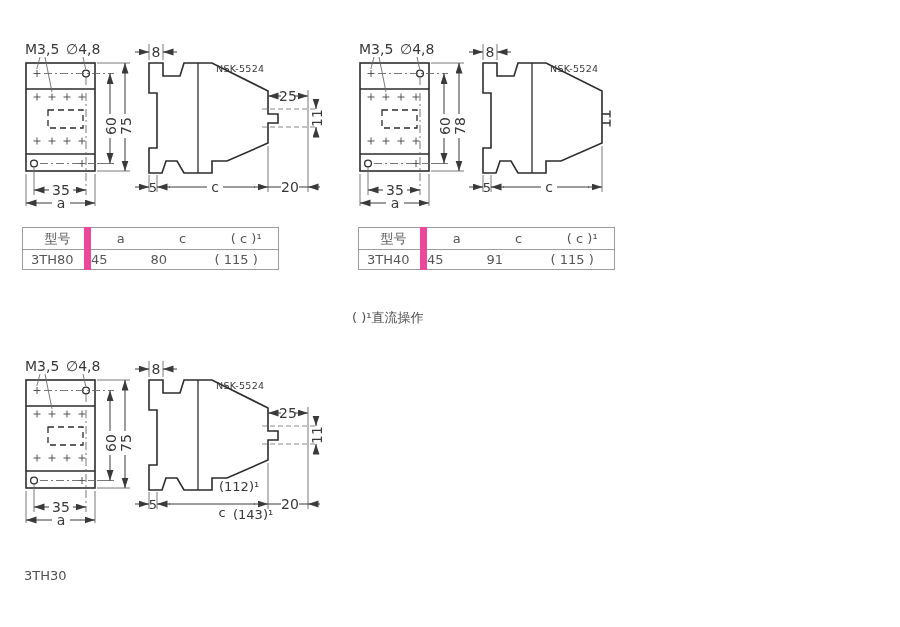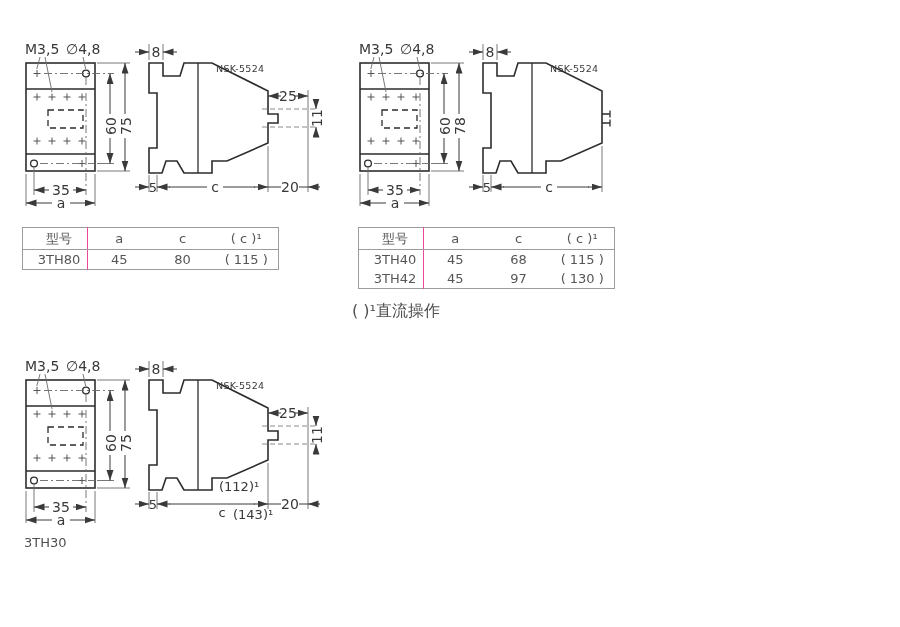--- a/index.html
+++ b/index.html
@@ -21,27 +21,27 @@
   .thin{fill:none;stroke:#6a6a6a;stroke-width:0.9;}
   .dd{fill:none;stroke:#6a6a6a;stroke-width:0.9;stroke-dasharray:8 3 2 3;}
   .dash{fill:none;stroke:#8a8a8a;stroke-width:1;stroke-dasharray:5 3;}
   .dim{fill:none;stroke:#3a3a3a;stroke-width:1;}
   .dashedrect{fill:none;stroke:#2d2d2d;stroke-width:1.3;stroke-dasharray:6 4;}
   .dim-table{
     position:absolute;border-collapse:collapse;table-layout:fixed;
     font-size:13px;color:#565656;background:#fff;border:1px solid #9c9c9c;
   }
   .dim-table th{font-weight:normal;height:21px;border-bottom:1px solid #9c9c9c;text-align:center;padding:0;}
-  .dim-table td{height:19px;text-align:center;padding:0;}
-  .dim-table .c0{border-right:1px solid #ec4899;padding-left:8px;}
+  .dim-table td{height:19px;padding:0;}
+  .dim-table .c0{border-right:7px solid #ec4899;padding-left:8px;}
   #table-left{left:22px;top:227px;width:256px;}
   #table-right{left:358px;top:227px;width:256px;}
-  .footnote{position:absolute;left:352px;top:301px;font-size:16px;color:#4f4f4f;}
+  .footnote{position:absolute;left:352px;top:309px;font-size:13px;color:#4f4f4f;}
   .caption{position:absolute;left:24px;top:534px;font-size:13px;color:#4f4f4f;line-height:17px;}
-  .caption .line{white-space:nowrap;}
+  .caption .line{white-space:nowrap;margin-top:33px;}
 </style>
 </head>
 <body>
 
 <svg id="art" width="900" height="627" viewBox="0 0 900 627">
   <defs>
     <marker id="ah" markerUnits="userSpaceOnUse" markerWidth="11" markerHeight="8" refX="10.5" refY="3.5" orient="auto">
       <path d="M0,0L10.5,3.5L0,7Z" fill="#3a3a3a"></path>
     </marker>
   </defs>
@@ -236,28 +236,22 @@
       <th class="c0">型号</th>
       <th>a</th>
       <th>c</th>
       <th>( c )¹</th>
     </tr>
   </thead>
   <tbody>
     <tr>
       <td class="c0">3TH40</td>
       <td>45</td>
-      <td>68</td>
+      <td>91</td>
       <td>( 115 )</td>
-    </tr>
-    <tr>
-      <td class="c0">3TH42</td>
-      <td>45</td>
-      <td>97</td>
-      <td>( 130 )</td>
     </tr>
   </tbody>
 </table>
 
 <div class="footnote">( )¹直流操作</div>
 
 <div class="caption">
   <div class="line">3TH30</div>
 </div>
 

